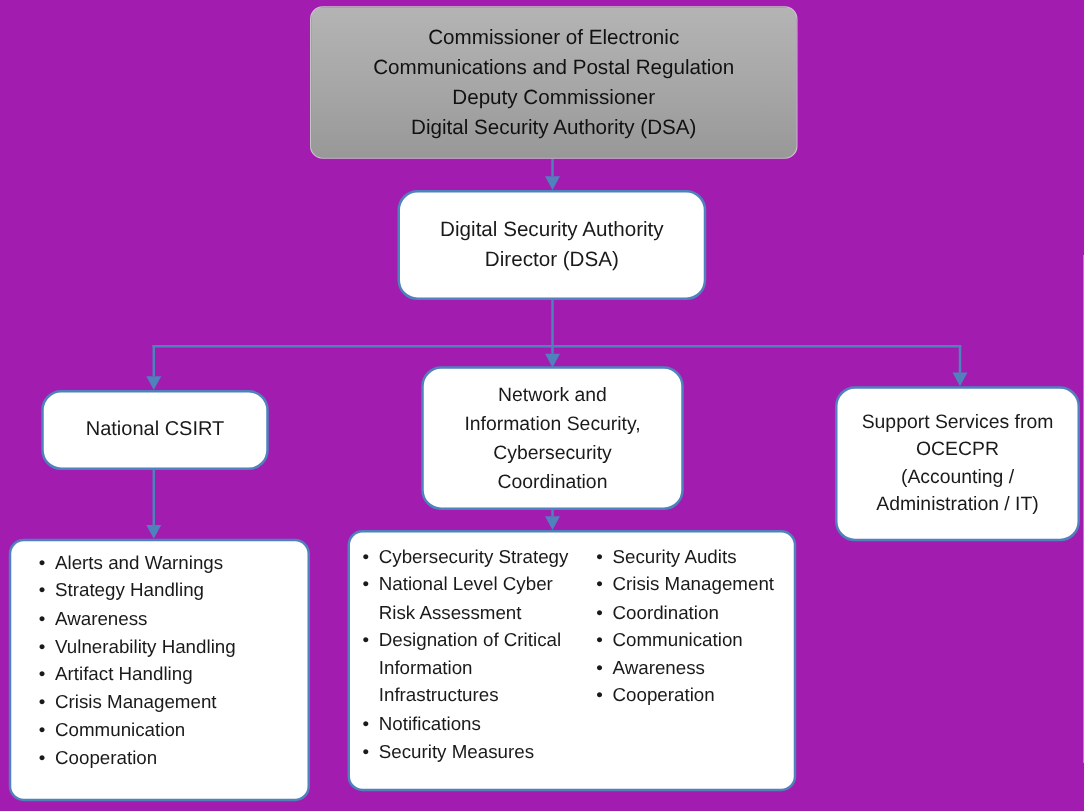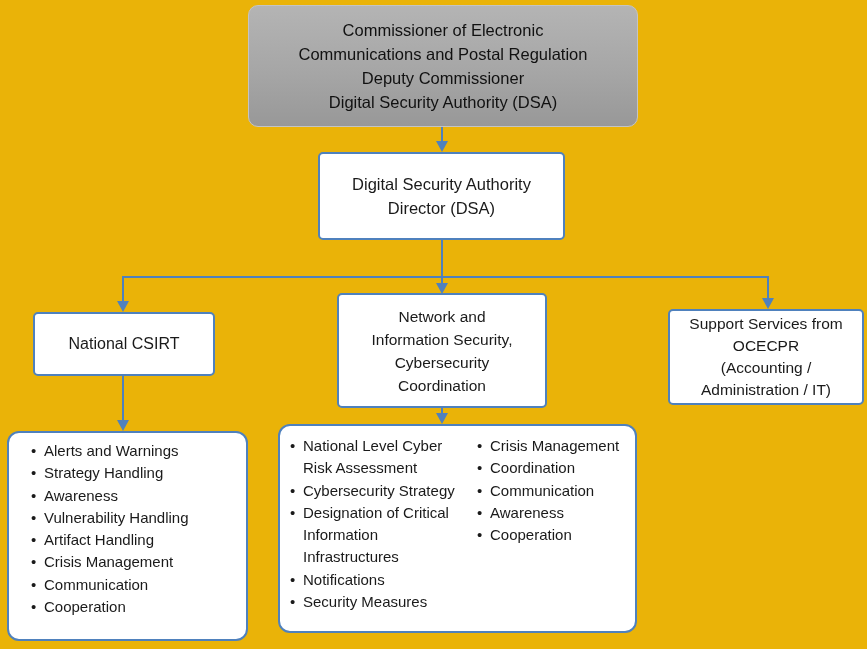--- a/index.html
+++ b/index.html
@@ -3,49 +3,49 @@
 <meta charset="utf-8">
 <style>
   :root{
     --blue:#4F81BD;
     --text:#1A1A1A;
   }
   html,body{margin:0;padding:0;background:#ffffff;}
   .stage{
     position:relative;
     width:867px;height:649px;
-    background:#eab308;
+    background:#a21caf;
     font-family:"Liberation Sans","DejaVu Sans",sans-serif;
     color:var(--text);
     overflow:hidden;
   }
   .connectors{position:absolute;left:0;top:0;}
   .box{
     position:absolute;box-sizing:border-box;
     border:2px solid var(--blue);
-    border-radius:5px;
+    border-radius:16px;
     background:#ffffff;
     display:flex;align-items:center;justify-content:center;
     text-align:center;
   }
   .gray-box{
     position:absolute;box-sizing:border-box;
     border:1px solid #c4c4c4;
     border-radius:10px;
     background:linear-gradient(180deg,#b4b4b4 0%,#a6a6a6 55%,#989898 100%);
     display:flex;align-items:center;justify-content:center;
     text-align:center;
     font-size:16.5px;line-height:24px;
     color:#111111;
   }
   .commissioner{left:248px;top:5px;width:390px;height:122px;}
   .director{left:318px;top:152px;width:247px;height:88px;font-size:16.5px;line-height:24px;}
   .csirt{left:33px;top:312px;width:182px;height:64px;font-size:16px;line-height:22px;}
   .nis{left:337px;top:293px;width:210px;height:115px;font-size:15.5px;line-height:23px;}
-  .support{left:668px;top:309px;width:196px;height:96px;font-size:15.5px;line-height:22px;}
+  .support{left:668px;top:309px;width:196px;height:124px;font-size:15.5px;line-height:22px;}
   .list-box{
     position:absolute;box-sizing:border-box;
     border:2px solid var(--blue);
     border-radius:12px;
     background:#ffffff;
     font-size:15px;line-height:22.3px;
   }
   .csirt-list{left:7px;top:431px;width:241px;height:210px;padding:7px 6px 4px 22px;}
   .nis-list{left:278px;top:424px;width:359px;height:209px;padding:9px 6px 4px 10px;display:flex;gap:12px;}
   .nis-col1{width:175px;}
@@ -109,29 +109,30 @@
         <li>Artifact Handling</li>
         <li>Crisis Management</li>
         <li>Communication</li>
         <li>Cooperation</li>
       </ul>
   </div>
 
   <div class="list-box nis-list">
     <div class="nis-col1">
       <ul class="bullets">
+          <li>Cybersecurity Strategy</li>
           <li>National Level Cyber Risk Assessment</li>
-          <li>Cybersecurity Strategy</li>
           <li>Designation of Critical Information Infrastructures</li>
           <li>Notifications</li>
           <li>Security Measures</li>
         </ul>
     </div>
     <div class="nis-col2">
       <ul class="bullets">
+          <li>Security Audits</li>
           <li>Crisis Management</li>
           <li>Coordination</li>
           <li>Communication</li>
           <li>Awareness</li>
           <li>Cooperation</li>
         </ul>
     </div>
   </div>
 
 </div>

